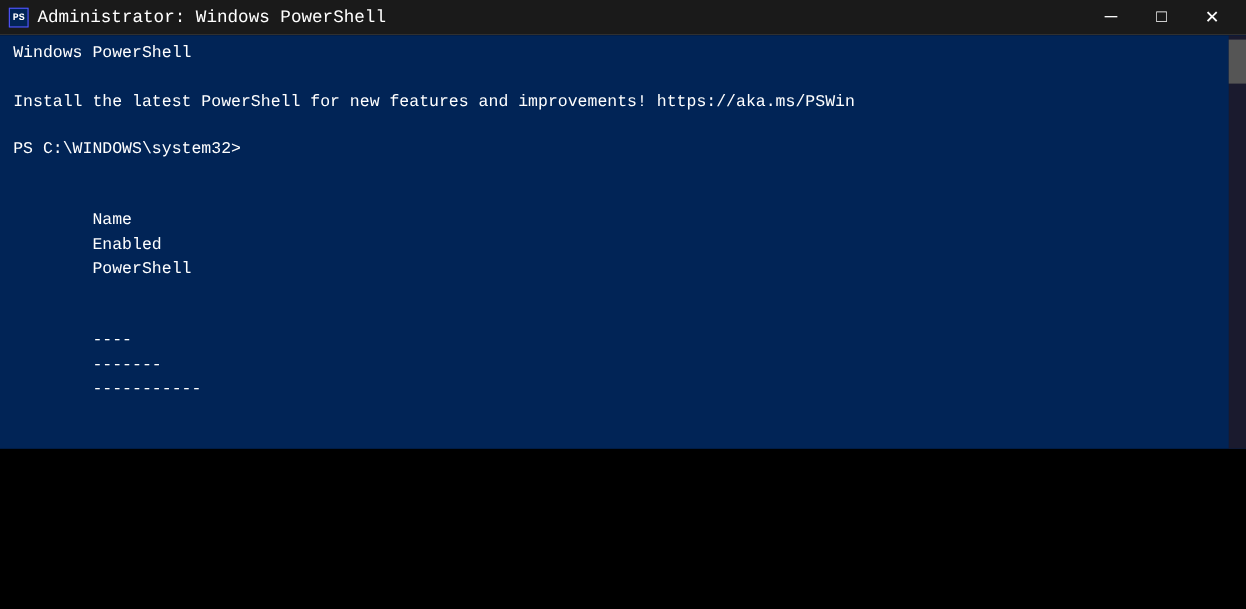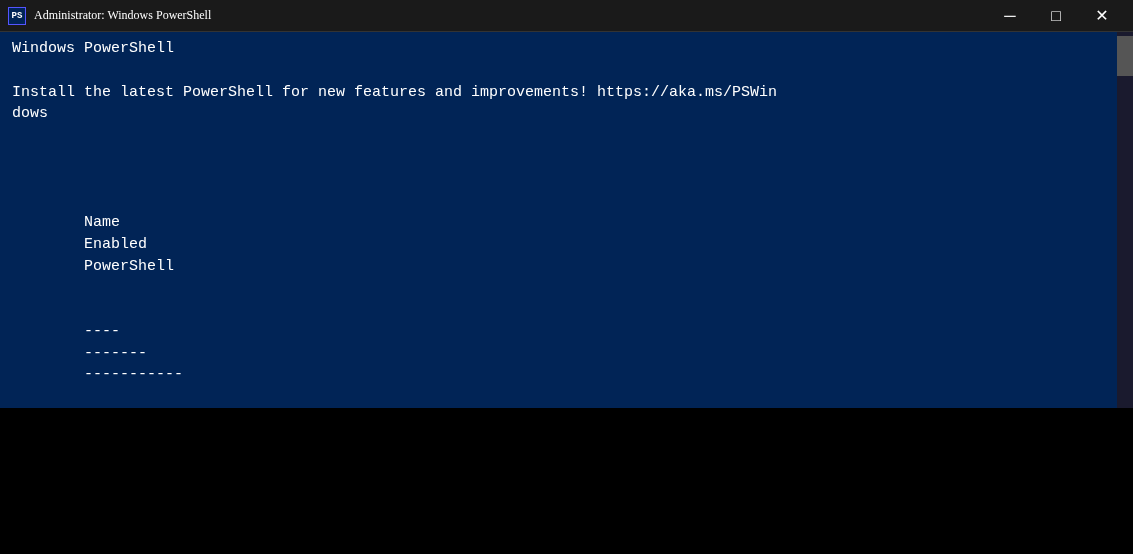--- a/index.html
+++ b/index.html
@@ -49,22 +49,22 @@
       align-items: center;
       justify-content: center;
       font-size: 9px;
       color: #fff;
       font-weight: bold;
     }
 
     .title-bar-title {
       flex: 1;
       color: #fff;
-      font-size: 12px;
-      font-family: Liberation Serif, serif;
+      font-size: 16px;
+      font-family: Liberation Mono, monospace;
     }
 
     .title-bar-controls {
       display: flex;
       gap: 0;
     }
 
     .title-bar-btn {
       width: 46px;
       height: 32px;
@@ -160,23 +160,23 @@
       <button class="title-bar-btn">□</button>
       <button class="title-bar-btn close">✕</button>
     </div>
   </div>
 
   <div class="console-body">
     <div class="console-content">
       <div class="line">Windows PowerShell</div>
       <div class="line">&nbsp;</div>
       <div class="line">Install the latest PowerShell for new features and improvements! https://aka.ms/PSWin</div>
-      <div class="line">dows</div>
       <div class="line">&nbsp;</div>
       <div class="prompt-line">
+        <span>PS C:\WINDOWS\system32&gt;</span>
         <span>&nbsp;</span>
       </div>
       <div class="line">&nbsp;</div>
       <div class="line">
         <span class="col-name">Name</span>
         <span class="col-enabled">Enabled</span>
         <span class="col-desc">PowerShell</span>
       </div>
       <div class="line">
         <span class="col-name">----</span>

